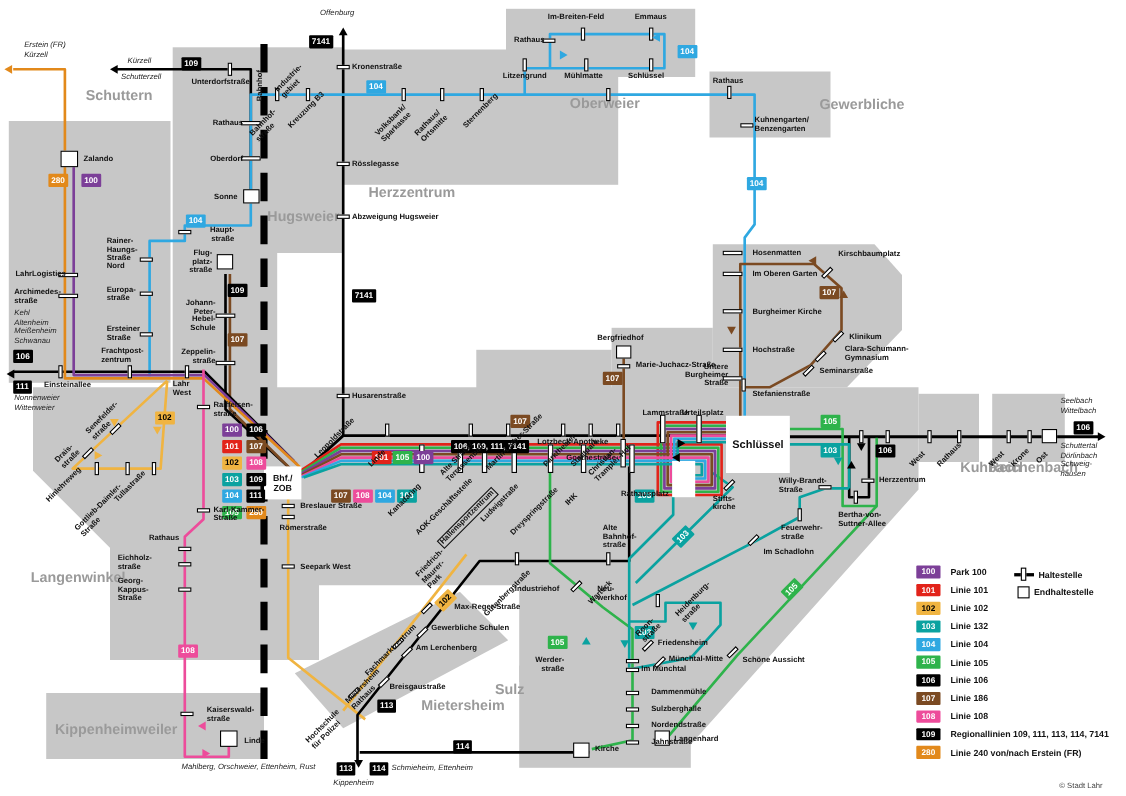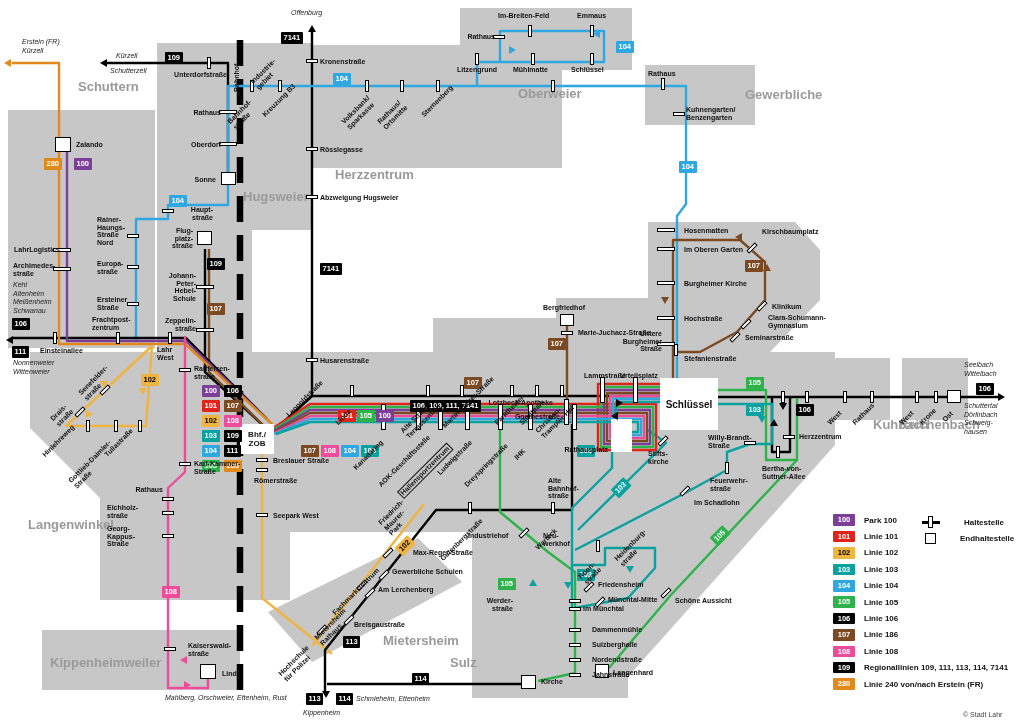--- a/index.html
+++ b/index.html
@@ -26,21 +26,21 @@
   #title{position:absolute;left:833px;top:126px;z-index:40;}
   #title .main{font:bold 38px/40px "Liberation Sans",sans-serif;color:#000;letter-spacing:0px;}
   #title .sub{font:bold 22px/24px "Liberation Sans",sans-serif;color:#8d8d8d;}
   #legend{position:absolute;left:833px;top:512px;z-index:40;}
   .lrow{display:flex;align-items:center;height:16.4px;}
   .lrow .chip{display:inline-block;width:22px;font:bold 7.5px/1 "Liberation Sans",sans-serif;
        color:#fff;padding:2px 0;text-align:center;border-radius:1px;margin-right:9px;flex:0 0 auto;}
   .lrow .ltxt{font:bold 8px "Liberation Sans",sans-serif;color:#111;white-space:nowrap;}
   #lsym{position:absolute;left:922px;top:514px;z-index:40;}
   .srow{display:flex;align-items:center;height:16.4px;margin-bottom:0px;}
-  .srow .stxt{font:bold 8px "Liberation Sans",sans-serif;color:#111;margin-left:24px;}
+  .srow .stxt{font:bold 8px "Liberation Sans",sans-serif;color:#111;margin-left:4px;}
   .halt{position:relative;width:18px;height:12px;}
   .halt .hline{position:absolute;left:0;top:5px;width:18px;height:2.4px;background:#000;}
   .halt .htick{position:absolute;left:6px;top:0;width:5px;height:12px;background:#fff;border:1px solid #000;box-sizing:border-box;}
   .endsym{width:11px;height:11px;background:#fff;border:1.4px solid #000;box-sizing:border-box;margin-left:3px;}
   #copyright{position:absolute;left:963px;top:711px;font:7px "Liberation Sans",sans-serif;color:#444;z-index:40;}
 </style>
 </head>
 <body>
 
 <div id="map">
@@ -118,21 +118,21 @@
       <div class="lrow">
         <span class="chip" style="background: rgb(226, 35, 26);">101</span>
         <span class="ltxt">Linie 101</span>
       </div>
       <div class="lrow">
         <span class="chip" style="background: rgb(240, 180, 65); color: rgb(0, 0, 0);">102</span>
         <span class="ltxt">Linie 102</span>
       </div>
       <div class="lrow">
         <span class="chip" style="background: rgb(10, 162, 160);">103</span>
-        <span class="ltxt">Linie 103</span>
+        <span class="ltxt">Linie 132</span>
       </div>
       <div class="lrow">
         <span class="chip" style="background: rgb(47, 168, 225);">104</span>
         <span class="ltxt">Linie 104</span>
       </div>
       <div class="lrow">
         <span class="chip" style="background: rgb(46, 179, 75);">105</span>
         <span class="ltxt">Linie 105</span>
       </div>
       <div class="lrow">
@@ -172,21 +172,21 @@
 
   <div id="copyright">© Stadt Lahr</div>
 <div class="reg" style="left: 78px; top: 80px;">Schuttern</div>
     <div class="reg" style="left: 335px; top: 168px;">Herzzentrum</div>
     <div class="reg" style="left: 243px; top: 190px;">Hugsweier</div>
     <div class="reg" style="left: 518px; top: 87px;">Oberweier</div>
     <div class="reg" style="left: 745px; top: 88px;">Gewerbliche</div>
     <div class="reg" style="left: 28px; top: 518px;">Langenwinkel</div>
     <div class="reg" style="left: 50px; top: 656px;">Kippenheimweiler</div>
     <div class="reg" style="left: 383px; top: 634px;">Mietersheim</div>
-    <div class="reg" style="left: 450px; top: 656px;">Sulz</div>
+    <div class="reg" style="left: 450px; top: 620px;">Sulz</div>
     <div class="reg" style="left: 837px; top: 418px; padding-left: 36px;">Kuhbach</div>
     <div class="reg" style="left: 899px; top: 418px;">Reichenbach</div>
     <div class="dest" style="left: 22px; top: 38px;">Erstein (FR)
 Kürzell</div>
     <div class="dest" style="left: 116px; top: 52px;">Kürzell</div>
     <div class="dest" style="left: 110px; top: 67px;">Schutterzell</div>
     <div class="dest" style="left: 291px; top: 9px;">Offenburg</div>
     <div class="dest" style="left: 13px; top: 281px;">Kehl
 Altenheim
 Meißenheim

